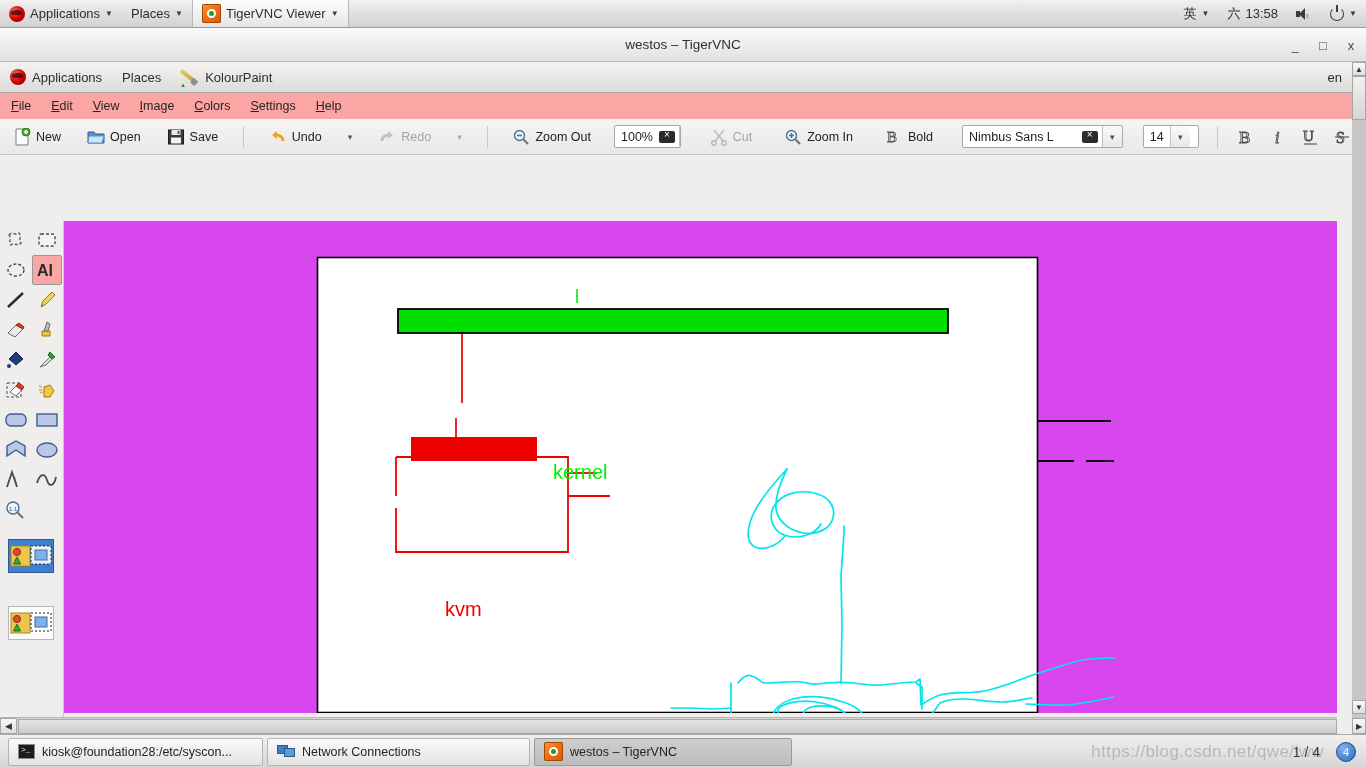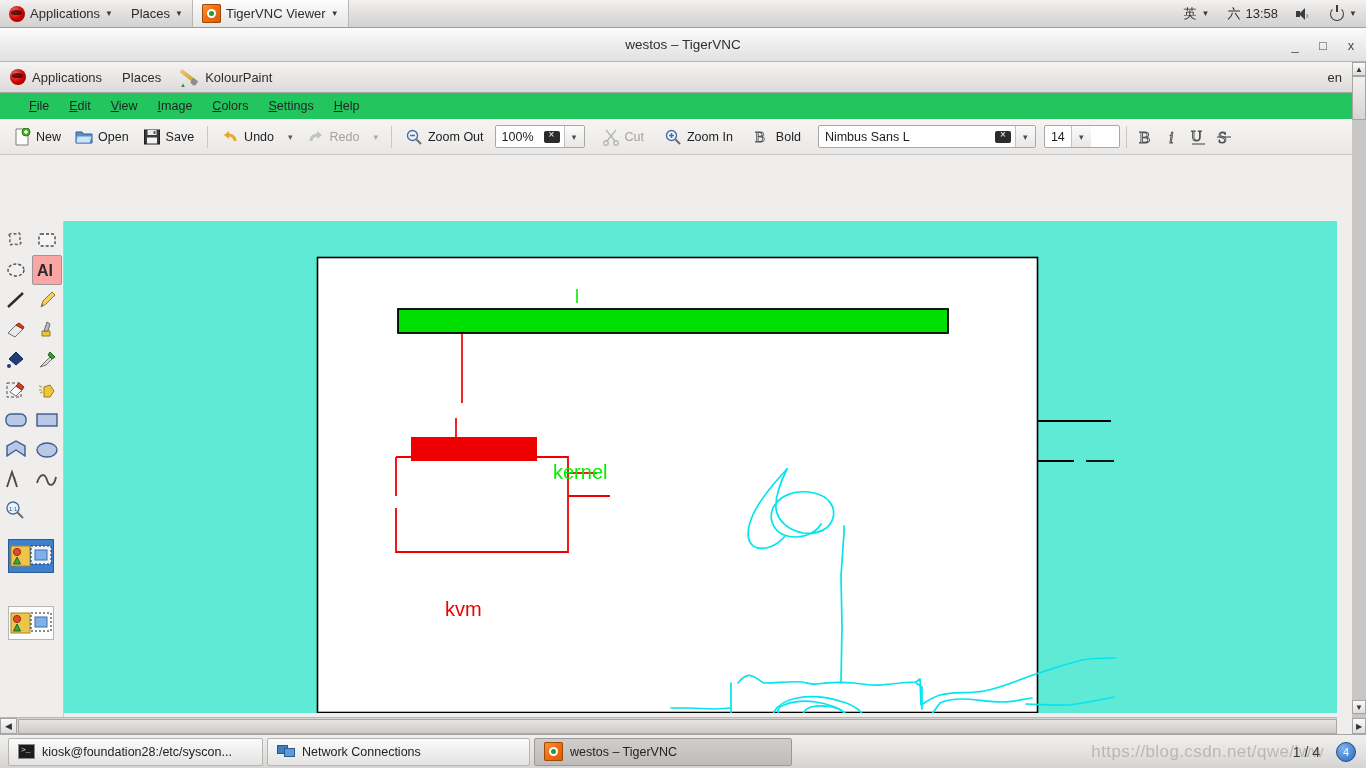--- a/index.html
+++ b/index.html
@@ -118,29 +118,29 @@
   .kp {
     position: absolute; left: 0; top: 31px; width: 1352px; height: 641px;
     background: #efeeed;
   }
   .kp-title {
     height: 30px; display:flex; align-items:center; justify-content:center;
     font-size: 14px; font-weight: bold; color: #2c2c2c;
     background: #efeeed;
   }
   .kp-menubar {
-    height: 26px; display:flex; align-items:center; padding-left: 20px;
+    height: 26px; display:flex; align-items:center; padding-left: 2px;
     font-size: 12.5px; color: #252525; gap: 2px;
-    background:#22c55e;
+    background:#fca5a5;
   }
   .kp-menubar .mi { padding: 3px 9px; }
   .kp-menubar .mi u { text-decoration: underline; }
 
   .kp-toolbar {
-    height: 36px; display: flex; align-items: center; gap: 0px;
+    height: 36px; display: flex; align-items: center; gap: 12px;
     padding-left: 6px; font-size: 12.5px; color: #222;
     background: linear-gradient(to bottom,#f6f5f4,#e9e8e7);
     border-bottom: 1px solid #c6c5c4;
   }
   .tb-btn { display:flex; align-items:center; gap:5px; padding: 3px 7px; white-space: nowrap; }
   .tb-btn.disabled { color: #a4a3a2; }
   .tb-sep { width:1px; height: 22px; background:#c9c8c7; margin: 0 6px; }
   .arrow-dn { font-size: 9px; color:#5b5b5b; padding: 0 7px; }
   .arrow-dn.dim { color:#aaa; }
 
@@ -174,21 +174,21 @@
   }
   .tool-row { display:flex; }
   .tool {
     width: 30px; height: 30px; margin: 0 1px; display:flex;
     align-items:center; justify-content:center;
   }
   .tool.sel { background: #fca5a5; border: 1px solid #9a9998; border-radius:2px; }
 
   .canvas-wrap {
     position: absolute; left: 64px; top: 0; width: 1273px; height: 492px;
-    background: #5eead4; overflow: hidden;
+    background: #d946ef; overflow: hidden;
   }
   .hscroll {
     position:absolute; left: 0; bottom: 0; width: 1337px; height: 17px;
     background: #d7d6d5; border-top:1px solid #b7b6b5;
     display:flex; align-items:center;
   }
   .hscroll .arrow-l {
     width: 17px; height: 16px; background: linear-gradient(to bottom,#fafafa,#dedddc);
     border:1px solid #a6a5a4; display:flex; align-items:center; justify-content:center;
     font-size:9px; color:#333;

